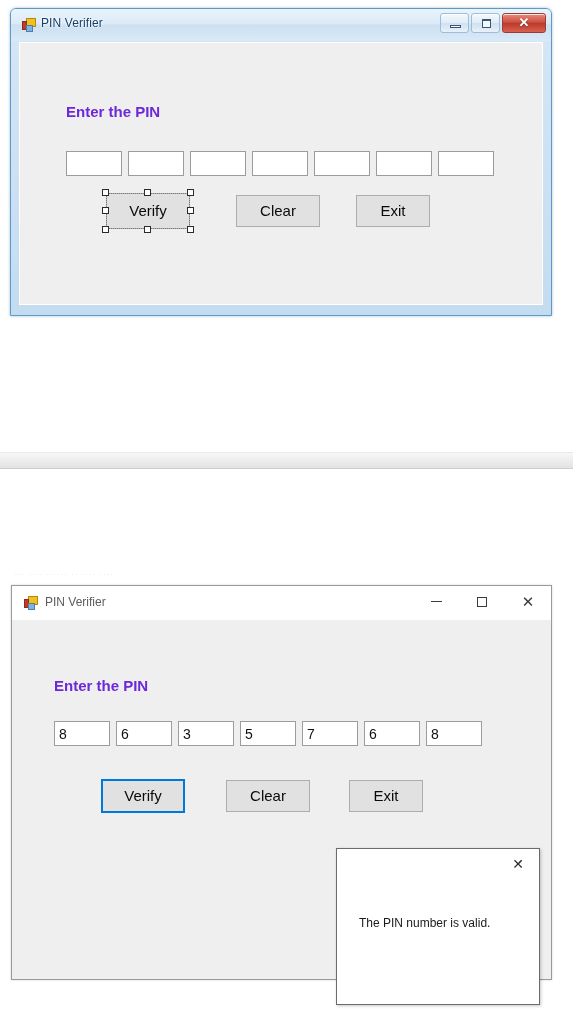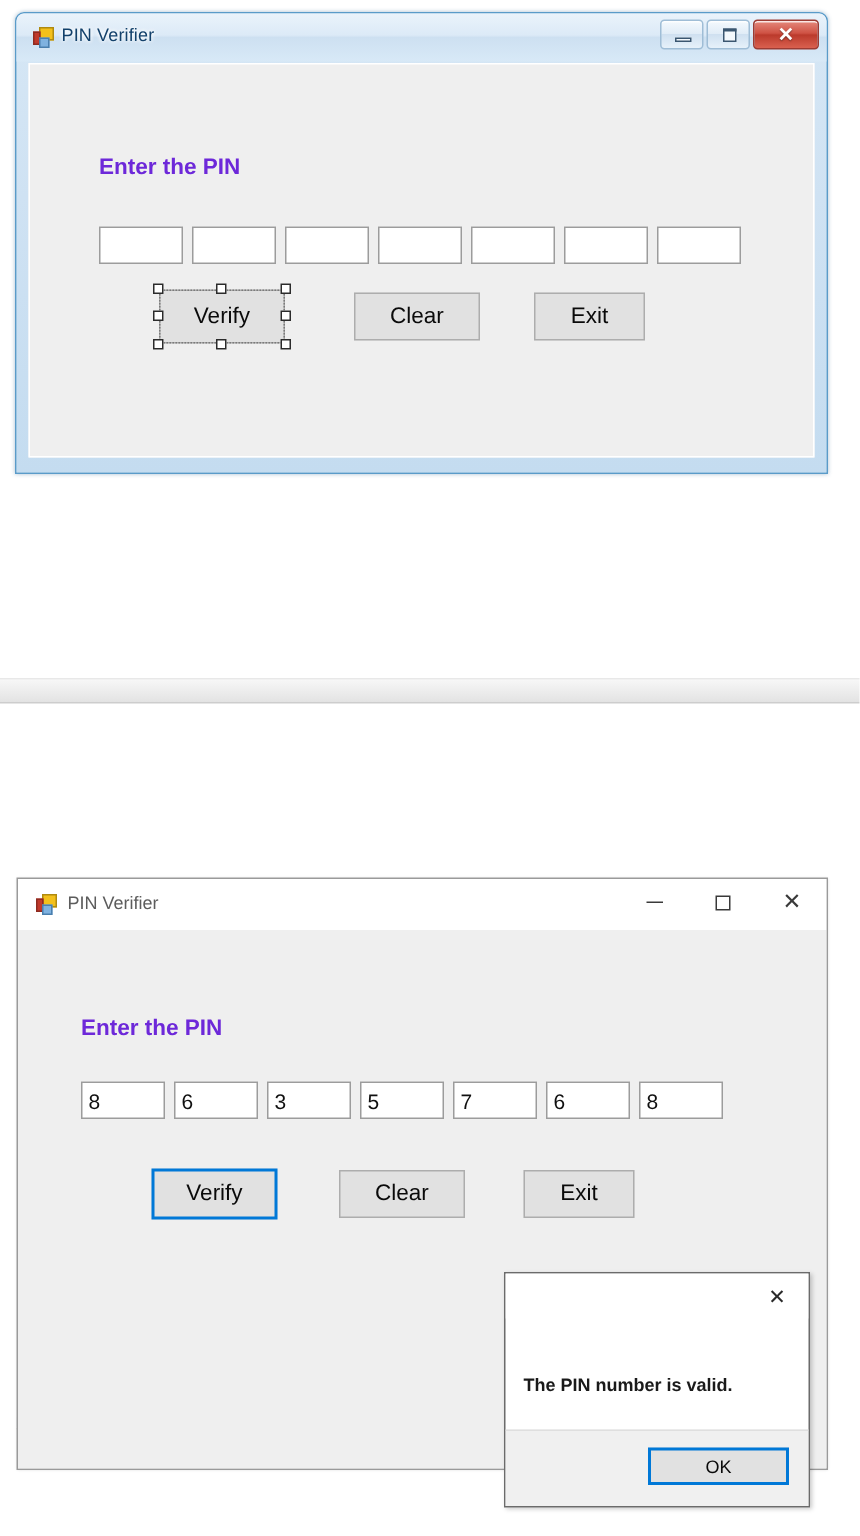--- a/index.html
+++ b/index.html
@@ -256,24 +256,23 @@
     overflow: hidden;
   }
   #msgbox .mb-caption { position: absolute; left:0; right:0; top:0; height: 30px; background:#ffffff; }
   #msgbox .mb-close {
     position: absolute; right: 0; top: 0; width: 42px; height: 29px;
     display:flex; align-items:center; justify-content:center;
     color:#2b2b2b; font-size: 14px; line-height: 14px;
     font-family:"Liberation Sans", sans-serif;
   }
   #msgbox .mb-text {
-    position: absolute; left: 12px; top: 67px;
+    position: absolute; left: 22px; top: 67px;
     font-size: 12px; color: #1a1a1a; white-space: nowrap;
     font-family: "Liberation Sans", sans-serif;
-    font-weight: bold;
   }
   #msgbox .mb-footer {
     position: absolute; left: 0; right: 0; bottom: 0; height: 50px;
     background: #f0f0f0; border-top: 1px solid #dfdfdf;
   }
   #msgbox .mb-ok {
     position: absolute; right: 13px; top: 11px;
     width: 94px; height: 25px;
     background: #e1e1e1;
     border: 2px solid #0078d7;
@@ -410,16 +409,13 @@
 
 <div id="msgbox">
   <div class="mb-caption">
     <div class="mb-close">
       <span>✕</span>
     </div>
   </div>
 
   <div class="mb-text">The PIN number is valid.</div>
 
-  <div class="mb-footer">
-    <div class="mb-ok">OK</div>
-  </div>
 </div>
 
 </body></html>

